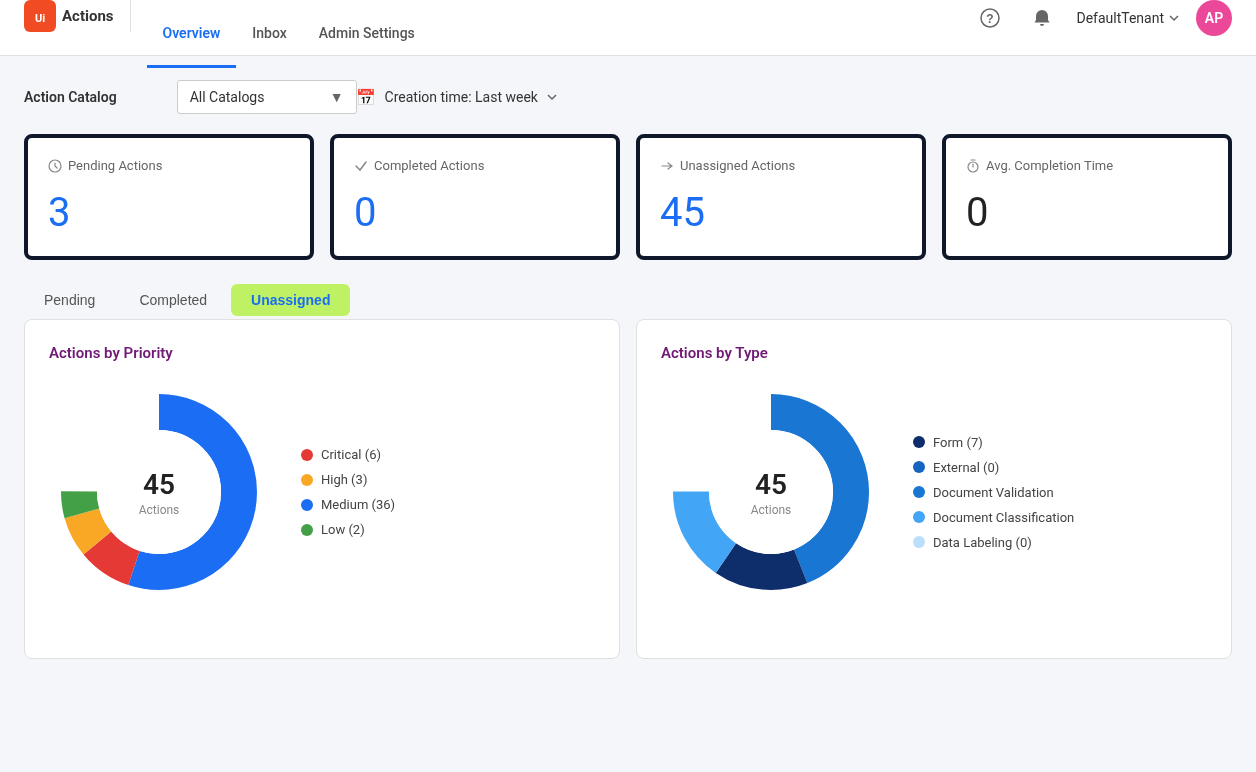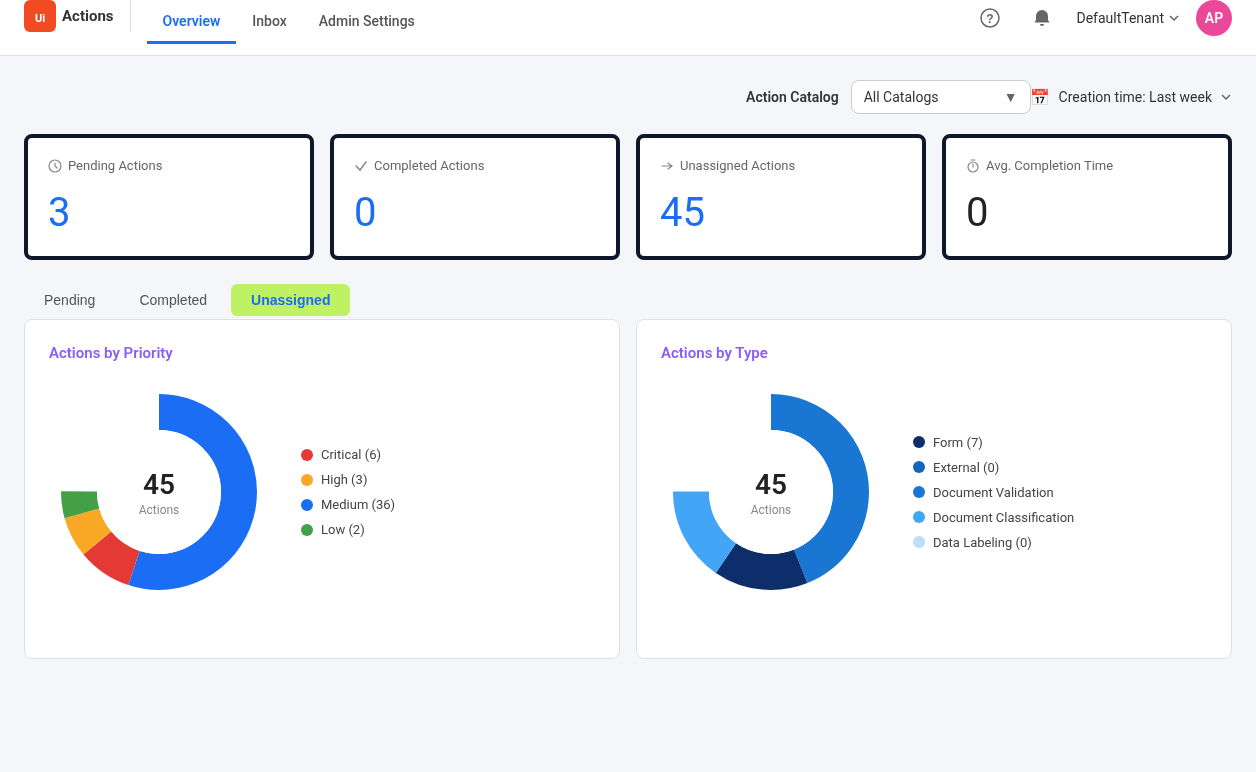--- a/index.html
+++ b/index.html
@@ -2,55 +2,55 @@
 <html><head>
   <meta charset="utf-8">
   <style>
     * { box-sizing: border-box; margin: 0; padding: 0; }
     body { font-family: -apple-system, BlinkMacSystemFont, 'Segoe UI', Roboto, sans-serif; background: #f5f6fa; color: #333; font-size: 14px; }
 
     
     .header { background: #fff; border-bottom: 1px solid #e0e0e0; display: flex; align-items: flex-start; padding: 0 24px; height: 56px; }
     .header-divider { width: 1px; height: 32px; background: #e0e0e0; margin: 0 16px; }
     .nav { display: flex; align-items: center; gap: 0; flex: 1; }
-    .nav-item { padding: 16px 16px; cursor: pointer; color: #555; text-decoration: none; font-size: 14px; font-weight: 500; border-bottom: 3px solid transparent; height: 44px; display: flex; align-items: center; }
+    .nav-item { padding: 16px 16px; cursor: pointer; color: #555; text-decoration: none; font-size: 14px; font-weight: 500; border-bottom: 3px solid transparent; height: 68px; display: flex; align-items: center; }
     .nav-item.active { color: #1b6ef3; border-bottom: 3px solid #1b6ef3; font-weight: 600; }
     .header-right { display: flex; align-items: center; gap: 16px; margin-left: auto; }
     .icon-btn { width: 36px; height: 36px; border: none; background: none; cursor: pointer; display: flex; align-items: center; justify-content: center; border-radius: 50%; color: #555; font-size: 18px; }
     .tenant-selector { display: flex; align-items: center; gap: 4px; cursor: pointer; color: #333; font-size: 14px; }
     .avatar { width: 36px; height: 36px; border-radius: 50%; background: #ec4899; color: #fff; display: flex; align-items: center; justify-content: center; font-weight: 600; font-size: 14px; }
 
     
     .page-content { padding: 24px; }
 
     
-    .filter-bar { display: flex; align-items: center; justify-content: flex-end; margin-bottom: 20px; }
+    .filter-bar { display: flex; align-items: center; justify-content: flex-start; margin-bottom: 20px; }
     .filter-left { display: flex; align-items: center; gap: 12px; }
     .filter-label { font-weight: 600; color: #333; font-size: 14px; }
-    .select-dropdown { display: flex; align-items: center; gap: 8px; border: 1px solid #ccc; border-radius: 8px; padding: 8px 12px; background: #fff; cursor: pointer; font-size: 14px; color: #333; min-width: 180px; }
+    .select-dropdown { display: flex; align-items: center; gap: 8px; border: 1px solid #ccc; border-radius: 3px; padding: 8px 12px; background: #fff; cursor: pointer; font-size: 14px; color: #333; min-width: 180px; margin-left: 48px; }
     .select-dropdown .chevron { margin-left: auto; color: #666; }
     .date-filter { display: flex; align-items: center; gap: 8px; cursor: pointer; font-size: 14px; color: #333; }
     .calendar-icon { color: #333; font-size: 16px; }
 
     
     .stats-row { display: grid; grid-template-columns: repeat(4, 1fr); gap: 16px; margin-bottom: 24px; }
     .stat-card { background: #fff; border: 4px solid #0f172a; border-radius: 8px; padding: 20px; }
     .stat-card-title { display: flex; align-items: center; gap: 6px; font-size: 13px; color: #666; margin-bottom: 16px; }
     .stat-card-value { font-size: 40px; font-weight: 400; color: #1b6ef3; }
     .stat-card-value.dark { color: #222; }
 
     
     .tabs-row { display: flex; gap: 4px; margin-bottom: 3px; }
     .tab { padding: 8px 20px; border-radius: 6px; cursor: pointer; font-size: 14px; color: #555; font-weight: 500; background: none; border: none; }
     .tab.active { background: #bef264; color: #1b6ef3; font-weight: 600; }
 
     
     .charts-row { display: grid; grid-template-columns: 1fr 1fr; gap: 16px; }
     .chart-card { background: #fff; border: 1px solid #e0e0e0; border-radius: 8px; padding: 24px; min-height: 340px; }
-    .chart-title { font-size: 15px; font-weight: 600; color: #8b5cf6; margin-bottom: 20px; }
+    .chart-title { font-size: 15px; font-weight: 600; color: #701a75; margin-bottom: 20px; }
 
     
     .donut-area { display: flex; align-items: center; gap: 32px; }
     .donut-container { position: relative; width: 220px; height: 220px; flex-shrink: 0; }
     .donut-center { position: absolute; top: 50%; left: 50%; transform: translate(-50%, -50%); text-align: center; pointer-events: none; }
     .donut-center-number { font-size: 28px; font-weight: 600; color: #222; }
     .donut-center-label { font-size: 12px; color: #888; margin-top: 2px; }
 
     
     .legend { display: flex; flex-direction: column; gap: 10px; }

